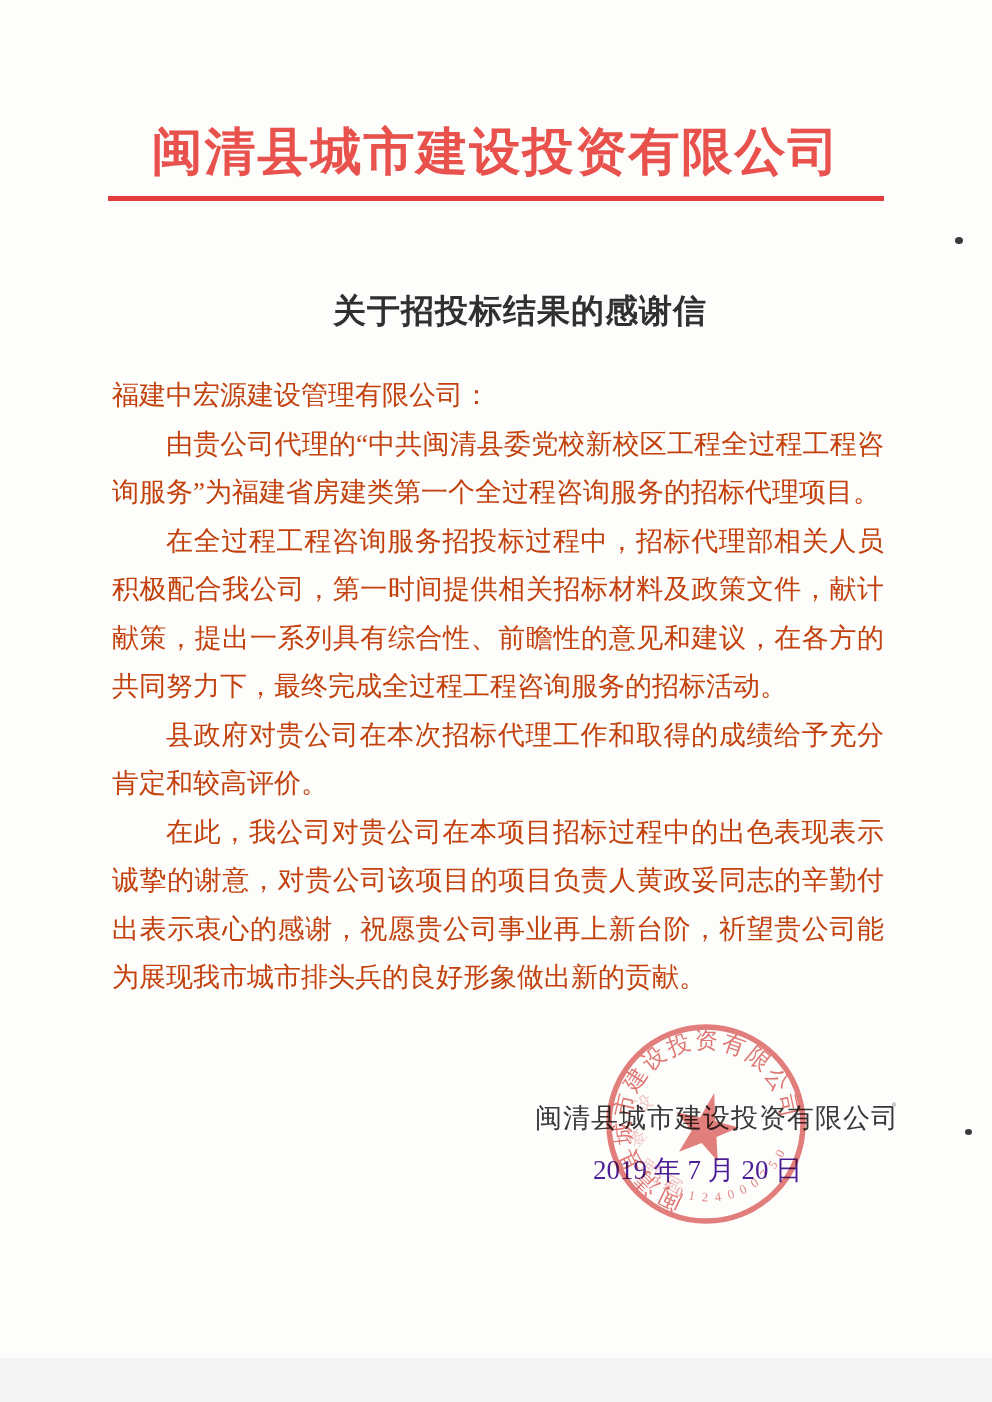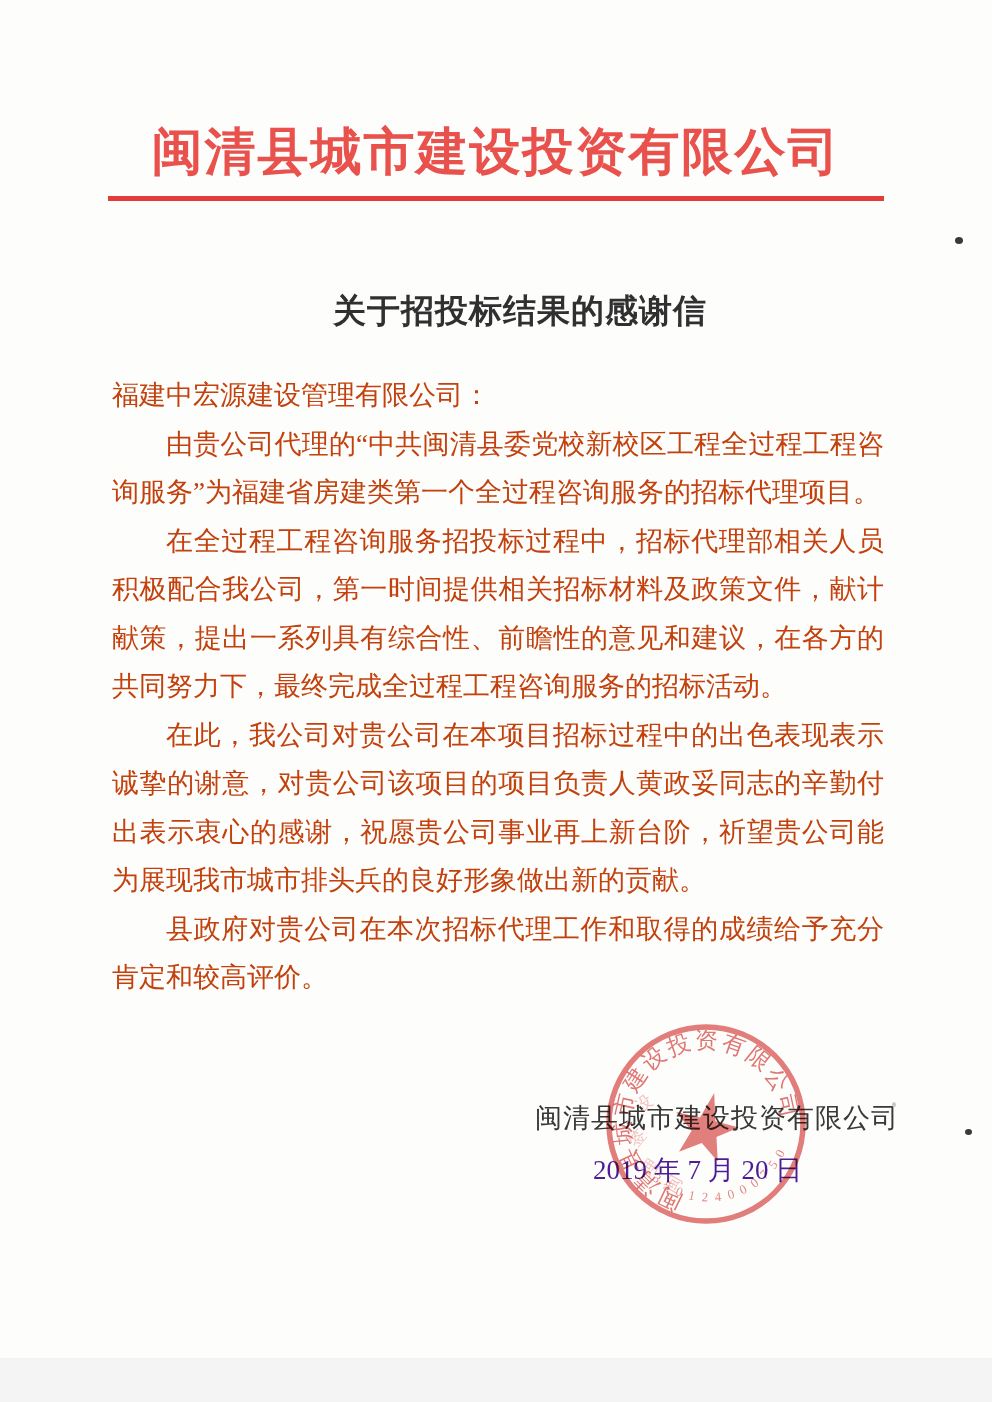--- a/index.html
+++ b/index.html
@@ -93,22 +93,22 @@
   <div class="letterhead">闽清县城市建设投资有限公司</div>
 
   <div class="red-rule"></div>
 
   <div class="doc-title">关于招投标结果的感谢信</div>
 
   <div class="body-block">
     <p>福建中宏源建设管理有限公司：</p>
     <p class="indent">由贵公司代理的“中共闽清县委党校新校区工程全过程工程咨询服务”为福建省房建类第一个全过程咨询服务的招标代理项目。</p>
     <p class="indent">在全过程工程咨询服务招投标过程中，招标代理部相关人员积极配合我公司，第一时间提供相关招标材料及政策文件，献计献策，提出一系列具有综合性、前瞻性的意见和建议，在各方的共同努力下，最终完成全过程工程咨询服务的招标活动。</p>
+    <p class="indent">县政府对贵公司在本次招标代理工作和取得的成绩给予充分肯定和较高评价。</p>
     <p class="indent">在此，我公司对贵公司在本项目招标过程中的出色表现表示诚挚的谢意，对贵公司该项目的项目负责人黄政妥同志的辛勤付出表示衷心的感谢，祝愿贵公司事业再上新台阶，祈望贵公司能为展现我市城市排头兵的良好形象做出新的贡献。</p>
-    <p class="indent">县政府对贵公司在本次招标代理工作和取得的成绩给予充分肯定和较高评价。</p>
   </div>
 
   <div class="sig-company">闽清县城市建设投资有限公司</div>
 
   <div class="sig-date">2019 年 7 月 20 日</div>
 
   <svg class="seal" viewBox="0 0 212 212">
     <defs>
       <path id="seal-arc-top" d="M 83.8 178.7 A 76 76 0 1 1 181.9 102.0" fill="none"></path>
       <path id="seal-arc-bottom" d="M 48.9 158.8 A 84 84 0 0 0 188.7 124.6" fill="none"></path>

